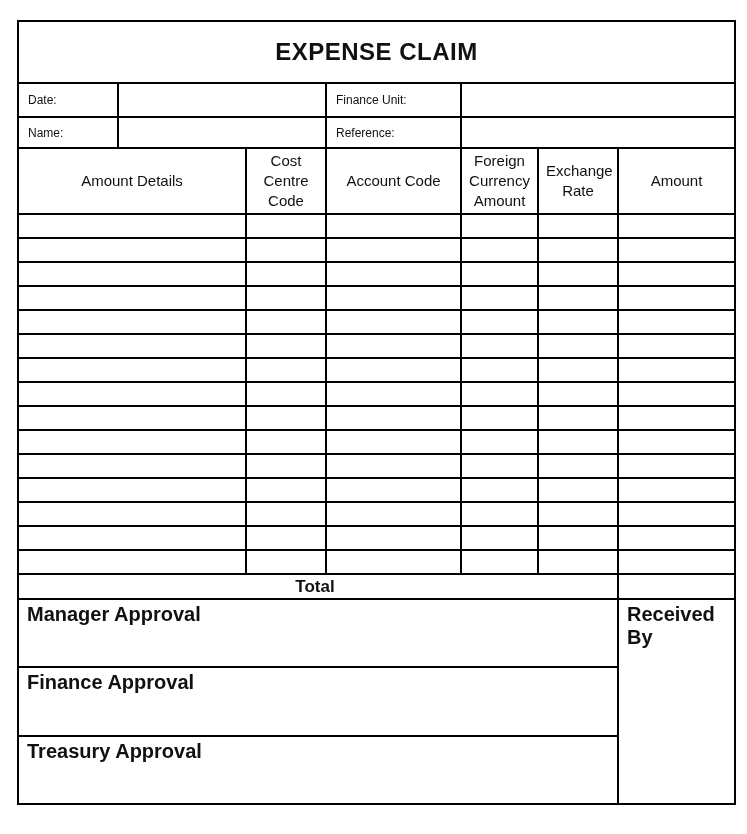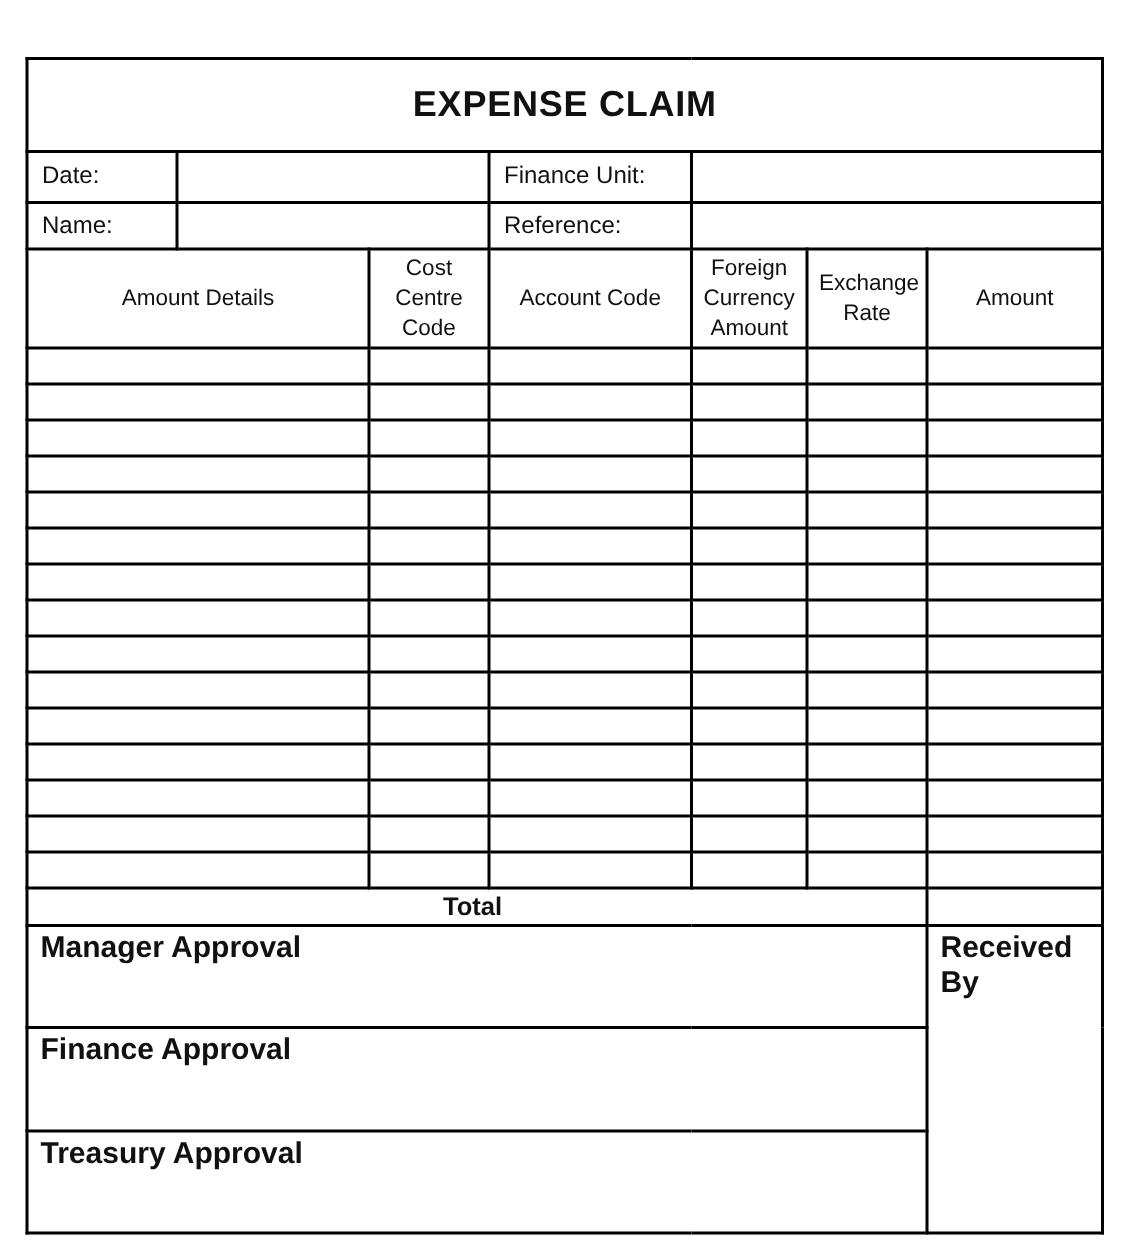--- a/index.html
+++ b/index.html
@@ -7,21 +7,21 @@
     width: 747px;
     height: 834px;
     background: #ffffff;
     font-family: "Liberation Sans", sans-serif;
     color: #111111;
     position: relative;
   }
   table.form {
     position: absolute;
     left: 17px;
-    top: 38px;
+    top: 20px;
     width: 717px;
     border-collapse: collapse;
     table-layout: fixed;
   }
   td {
     border: 2px solid #000000;
     padding: 0;
     overflow: hidden;
     background: #ffffff;
   }
@@ -29,21 +29,21 @@
     height: 60px;
     text-align: center;
     vertical-align: middle;
     font-weight: bold;
     font-size: 24px;
     letter-spacing: 0.5px;
   }
   tr.r-date td { height: 32px; }
   tr.r-name td { height: 29px; }
   td.lbl {
-    font-size: 16px;
+    font-size: 12px;
     padding-left: 9px;
     vertical-align: middle;
   }
   td.inp { vertical-align: middle; font-size: 15px; padding-left: 6px; }
   tr.r-head td {
     height: 64px;
     font-size: 15px;
     text-align: center;
     vertical-align: middle;
     line-height: 20px;

